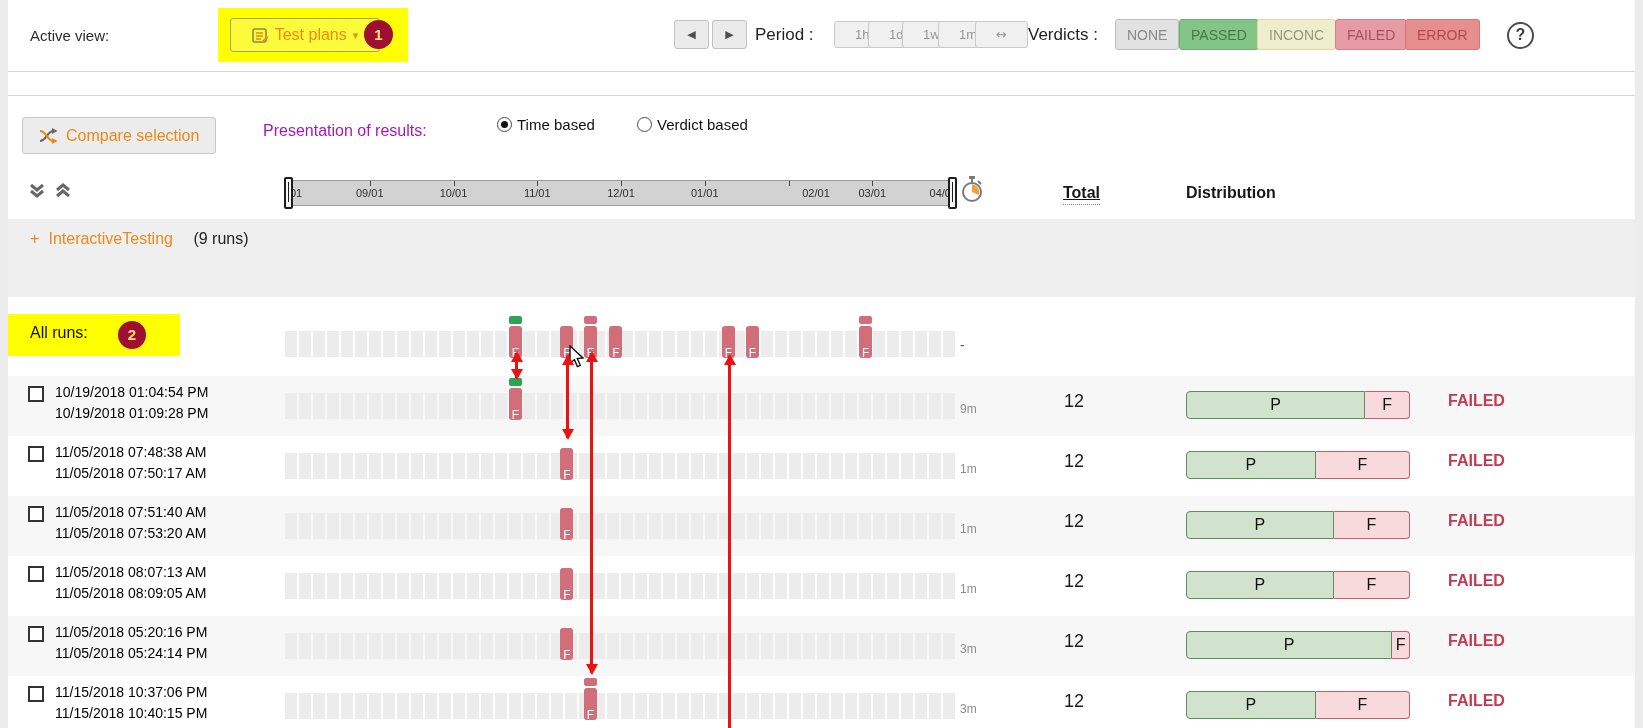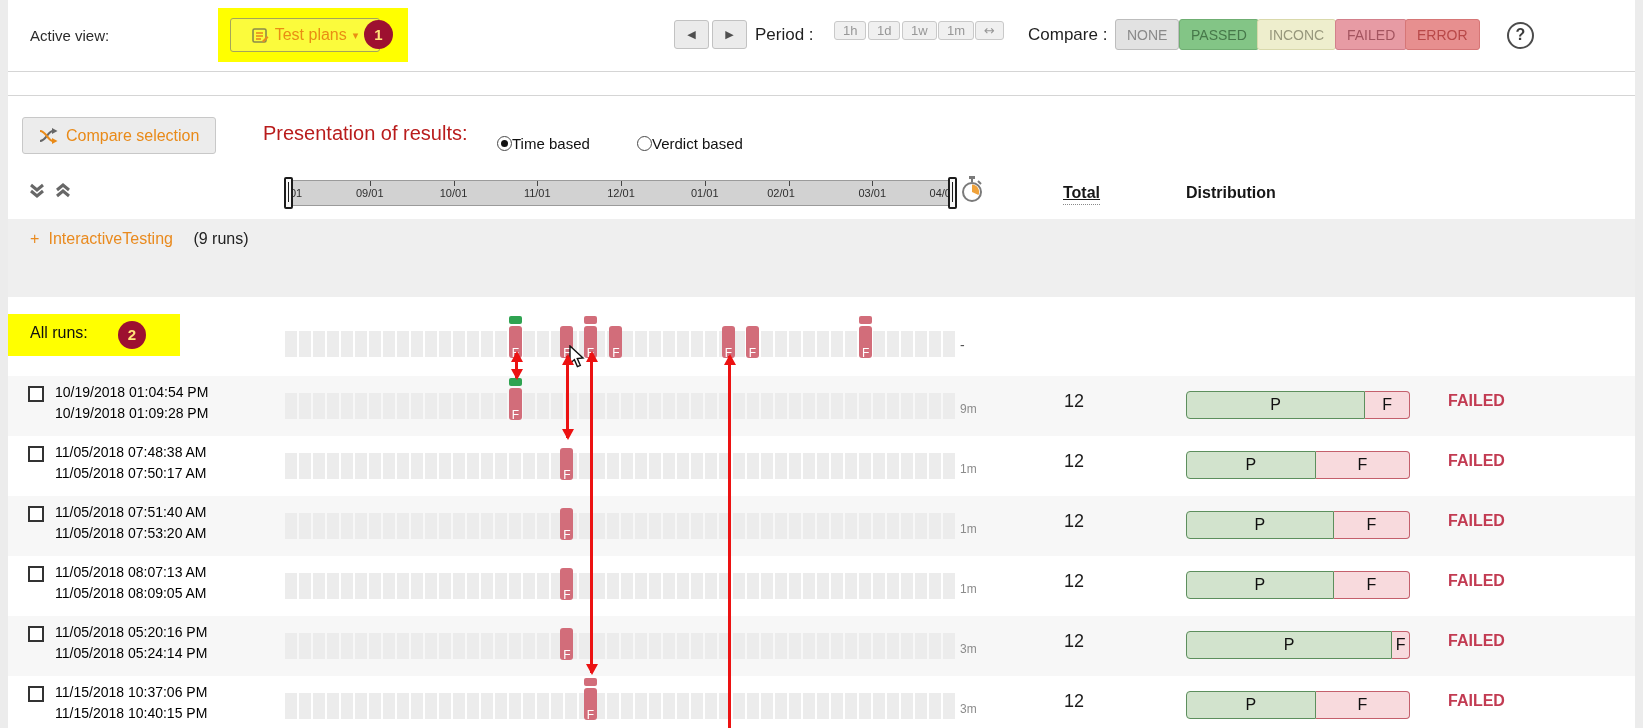--- a/index.html
+++ b/index.html
@@ -14,40 +14,40 @@
   .lbl-big { font-size:17px; color:#1f1f1f; }
   .hl-view { position:absolute; left:210px; top:8px; width:190px; height:54px; background:#ffff00; }
   .view-btn { position:absolute; left:12px; top:10px; width:150px; height:34px; background:rgba(240,240,240,.25);
     border:1px solid #a5a55a; border-radius:3px; color:#e98d13; font-size:16px; cursor:pointer;
     display:flex; align-items:center; justify-content:center; gap:6px; font-family:inherit; }
   .badge { position:absolute; background:#9d1030; color:#ffe479; border-radius:50%;
     font-weight:bold; text-align:center; }
   .badge.b1 { left:146px; top:12px; width:29px; height:29px; line-height:29px; font-size:15px; }
   .navbtn { position:absolute; top:20px; width:35px; height:29px; background:#ebebeb; border:1px solid #c2c2c2;
     border-radius:3px; color:#4f4f4f; font-size:11px; cursor:pointer; font-family:"DejaVu Sans",sans-serif; }
-  .pbtn { position:absolute; top:21px; height:19px; background:#f0f0f0; border:1px solid #c9c9c9;
-    border-radius:3px; color:#979797; font-size:13px; padding:0 8px; cursor:pointer; font-family:inherit; }
+  .pbtn { position:absolute; top:21px; height:27px; background:#f0f0f0; border:1px solid #c9c9c9;
+    border-radius:3px; color:#979797; font-size:13px; padding:0 20px; cursor:pointer; font-family:inherit; }
   .vbtn { position:absolute; top:19px; height:31px; border-radius:3px; font-size:14px; padding:0 11px;
     cursor:pointer; font-family:inherit; }
   .v0 { background:#e2e2e2; border:1px solid #bdbdbd; color:#8a8a8a; }
   .v1 { background:#83c586; border:1px solid #6fae72; color:#47784a; }
   .v2 { background:#eeeecd; border:1px solid #d9d9ab; color:#97977c; }
   .v3 { background:#e79ba4; border:1px solid #d2808b; color:#a3545f; }
   .v4 { background:#e78f8f; border:1px solid #d67676; color:#b84848; }
   .help { position:absolute; left:1499px; top:22px; width:27px; height:27px; border:2.5px solid #4c4c4c;
     border-radius:50%; color:#3c3c3c; font-size:16px; font-weight:bold; text-align:center; line-height:22px; cursor:pointer; }
 
   
   .main-card { position:absolute; left:0; top:95px; width:1627px; height:633px; background:#fff;
     border-top:1px solid #d5d5d5; }
   .compare { position:absolute; left:14px; top:21px; height:37px; padding:0 16px; background:#ececec;
     border:1px solid #c8c8c8; border-radius:3px; color:#e98a18; font-size:16px; cursor:pointer;
     display:flex; align-items:center; gap:8px; font-family:inherit; }
-  .pres-lbl { position:absolute; left:255px; top:26px; font-size:20px; color:#b91c1c; }
-  .radio { position:absolute; top:39px; font-size:15px; color:#111; display:flex; align-items:center; cursor:pointer; }
+  .pres-lbl { position:absolute; left:255px; top:26px; font-size:16px; color:#a21caf; }
+  .radio { position:absolute; top:20px; font-size:15px; color:#111; display:flex; align-items:center; gap:5px; cursor:pointer; }
   .rc { display:inline-block; width:15px; height:15px; border:1.5px solid #4a4a4a; border-radius:50%; position:relative; background:#fff; }
   .radio.sel .rc::after { content:""; position:absolute; left:3px; top:3px; width:7px; height:7px; border-radius:50%; background:#111; }
 
   .chev { position:absolute; top:86px; cursor:pointer; }
   .slider { position:absolute; left:277px; top:84px; width:670px; height:26px; background:#d2d2d2;
     border:1px solid #9b9b9b; cursor:pointer; }
   .tlab { position:absolute; top:6px; font-size:11px; color:#2e2e2e; white-space:nowrap; }
   .tick { position:absolute; top:0; width:1px; height:5px; background:#444; }
   .handle { position:absolute; top:-4px; width:9px; height:32px; background:#f8f8f8; border:2px solid #1c1c1c;
     border-radius:2px; cursor:ew-resize; z-index:3; }
@@ -125,21 +125,21 @@
     <button class="navbtn glyph" style="left:666px;">◀</button>
     <button class="navbtn glyph" style="left:704px;">▶</button>
 
     <span class="lbl lbl-big" style="left:747px;top:25px;">Period :</span>
     <button class="pbtn" style="left:826px;">1h</button>
     <button class="pbtn" style="left:860px;">1d</button>
     <button class="pbtn" style="left:894px;">1w</button>
     <button class="pbtn" style="left:930px;">1m</button>
     <button class="pbtn glyph" style="left:967px;">↔</button>
 
-    <span class="lbl lbl-big" style="left:1020px;top:25px;">Compare :</span>
+    <span class="lbl lbl-big" style="left:1020px;top:25px;">Verdicts :</span>
     <button class="vbtn v0" style="left:1107px;">NONE</button>
     <button class="vbtn v1" style="left:1171px;">PASSED</button>
     <button class="vbtn v2" style="left:1249px;">INCONC</button>
     <button class="vbtn v3" style="left:1327px;">FAILED</button>
     <button class="vbtn v4" style="left:1397px;">ERROR</button>
 
     <div class="help">?</div>
   </div>
 
   <div class="main-card">
@@ -189,21 +189,21 @@
         <span class="tlab" style="left: 83.75px; transform: translateX(-50%);">09/01</span>
         <i class="tick" style="left: 83.75px;"></i>
         <span class="tlab" style="left: 167.5px; transform: translateX(-50%);">10/01</span>
         <i class="tick" style="left: 167.5px;"></i>
         <span class="tlab" style="left: 251.25px; transform: translateX(-50%);">11/01</span>
         <i class="tick" style="left: 251.25px;"></i>
         <span class="tlab" style="left: 335px; transform: translateX(-50%);">12/01</span>
         <i class="tick" style="left: 335px;"></i>
         <span class="tlab" style="left: 418.75px; transform: translateX(-50%);">01/01</span>
         <i class="tick" style="left: 418.75px;"></i>
-        <span class="tlab" style="left: 495px; transform: translateX(-50%);">02/01</span>
+        <span class="tlab" style="left: 530px; transform: translateX(-50%);">02/01</span>
         <i class="tick" style="left: 502.5px;"></i>
         <span class="tlab" style="left: 586.25px; transform: translateX(-50%);">03/01</span>
         <i class="tick" style="left: 586.25px;"></i>
         <span class="tlab" style="right: 3px;">04/0</span>
       </div>
 
     <span class="stopwatch">
       <svg width="24" height="28" viewBox="0 0 24 28">
         <rect x="9" y="1" width="6" height="3" fill="#7a7a7a"></rect>
         <rect x="11" y="3" width="2" height="4" fill="#7a7a7a"></rect>

